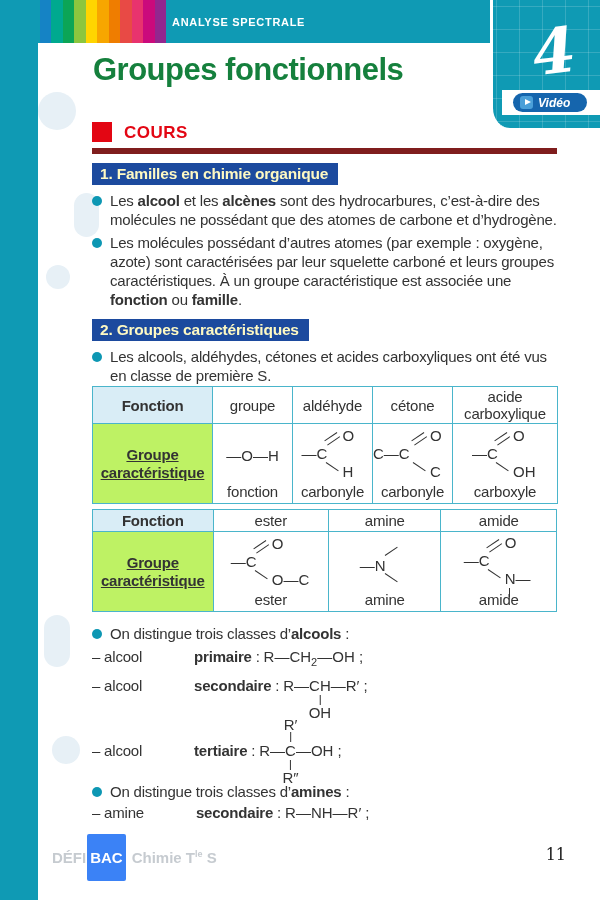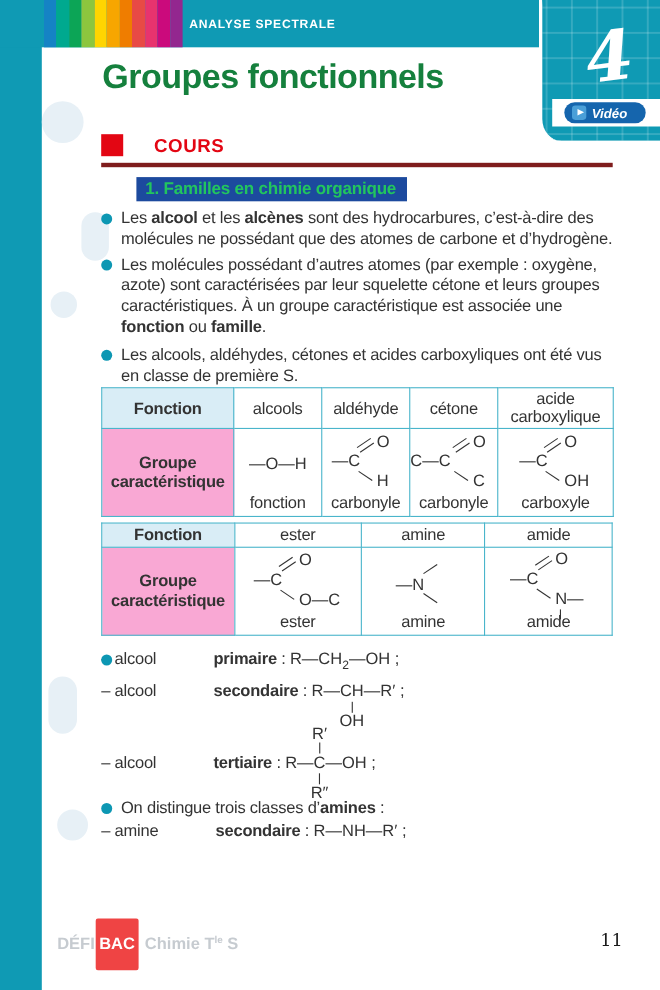--- a/index.html
+++ b/index.html
@@ -32,44 +32,44 @@
   
   .deco{position:absolute;background:#e7f0f6;}
   .deco.c1{left:38px;top:92px;width:38px;height:38px;border-radius:50%;}
   .deco.p1{left:74px;top:193px;width:25px;height:44px;border-radius:13px;}
   .deco.c2{left:46px;top:265px;width:24px;height:24px;border-radius:50%;}
   .deco.p2{left:44px;top:615px;width:26px;height:52px;border-radius:13px;}
   .deco.c3{left:52px;top:736px;width:28px;height:28px;border-radius:50%;}
   
   .content{position:absolute;left:92px;top:122px;width:465px;font-size:15px;line-height:19px;
            letter-spacing:-.2px;}
-  .cours-head{display:flex;align-items:center;gap:28px;padding-bottom:6px;
-              border-bottom:4px solid #7f1d1d;}
+  .cours-head{display:flex;align-items:center;gap:12px;padding-bottom:6px;
+              border-bottom:6px solid #7f1d1d;}
   .red-sq{width:20px;height:20px;background:#e30613;flex:none;}
   .cours-label{color:#e30613;font-weight:bold;font-size:17px;letter-spacing:.5px;}
-  .sec-banner{display:inline-block;background:#1c4a9e;color:#22c55e;font-weight:bold;
-              font-size:15.5px;line-height:21px;padding:0 10px 1px 8px;margin-left:32px;}
+  .sec-banner{display:inline-block;background:#1c4a9e;color:#fef9c3;font-weight:bold;
+              font-size:15.5px;line-height:21px;padding:0 10px 1px 8px;}
   .b1{margin-top:9px;}
   .b2{margin-top:10px;}
   .para{position:relative;padding-left:18px;}
   .para .bullet{position:absolute;left:0;top:5px;width:10px;height:10px;border-radius:50%;
                 background:#0d97b3;}
   .mt6{margin-top:6px;} .mt4{margin-top:4px;} .mt3{margin-top:3px;} .mt2{margin-top:2px;} .mt12{margin-top:12px;}
   b,.bold{font-weight:bold;margin-left:48px;}
   sub{font-size:11px;}
   
   table{border-collapse:collapse;width:465px;table-layout:fixed;}
   td,th{border:1.5px solid #4ab5cb;text-align:center;vertical-align:middle;
         font-size:15px;font-weight:normal;padding:0;color:#333;}
   th.fn{background:#d9edf6;font-weight:bold;}
   .t1{margin-top:1px;} .t2{margin-top:5px;}
   .t1 .hrow th{height:36px;line-height:17px;}
   .t2 .hrow th{height:21px;}
   .grow td{height:79px;}
-  .rowhead{background:#f9a8d4;font-weight:bold;line-height:18px;}
+  .rowhead{background:#bef264;font-weight:bold;line-height:18px;text-decoration:underline;}
   .cellbox{display:flex;flex-direction:column;height:79px;justify-content:space-between;align-items:center;}
   .cell-label{margin-bottom:3px;line-height:17px;}
   .c-ohtext{margin-top:22px;letter-spacing:0;}
   
   .chem{position:relative;height:52px;margin-top:5px;letter-spacing:0;line-height:15px;}
   .chem .at{position:absolute;white-space:nowrap;}
   .dbond{position:absolute;width:15px;height:4px;border-top:1.5px solid #333;
          border-bottom:1.5px solid #333;transform:rotate(-34deg);transform-origin:left center;}
   .sbond{position:absolute;width:15px;height:0;border-top:1.5px solid #333;
          transform:rotate(34deg);transform-origin:left center;}
@@ -93,21 +93,21 @@
   .pivot{display:inline-block;position:relative;letter-spacing:0;}
   .p-above,.p-below{position:absolute;left:50%;transform:translateX(-50%);text-align:center;
                     line-height:13px;white-space:nowrap;}
   .p-above{bottom:17px;} .p-below{top:18px;}
   .vb{display:block;width:0;height:10px;border-left:1.5px solid #333;margin:1px auto;}
   .formula{letter-spacing:0;}
   .item-sec{padding-bottom:24px;}
   .item-ter{padding-top:22px;padding-bottom:22px;}
   
   .footer{position:absolute;left:52px;top:849px;font-size:15px;font-weight:bold;color:#c6cbd0;}
-  .brand-bac{background:#ef4444;color:#fff;border-radius:2px;padding:15px 3px;margin-left:1px;margin-top:23px;}
+  .brand-bac{background:#3b82f6;color:#fff;border-radius:2px;padding:15px 3px;margin-left:1px;margin-top:23px;}
   .brand-subject{margin-left:6px;}
   .brand-subject sup{font-size:9px;}
   .page-num{position:absolute;right:34px;top:845px;font-family:"DejaVu Serif",serif;
             font-size:16px;color:#1a1a1a;}
 </style>
 </head>
 <body>
 
 <div class="frame-left"></div>
 <div class="topband"></div>
@@ -146,41 +146,42 @@
     <span class="red-sq"></span>
     <span class="cours-label">COURS</span>
   </div>
 
   <div class="sec-banner b1">1. Familles en chimie organique</div>
 
   <div class="para mt6">
     <span class="bullet"></span><span><span>Les </span><span style="font-weight: 700;">alcool</span><span> et les </span><span style="font-weight: 700;">alcènes</span><span> sont des </span><span style="font-weight: 400;">hydrocarbures</span><span>, c’est-à-dire des molécules ne possédant que des atomes de carbone et d’hydrogène.</span></span>
   </div>
   <div class="para mt4">
-    <span class="bullet"></span><span><span>Les molécules possédant d’autres atomes (par exemple : oxygène, azote) sont caractérisées par leur squelette cétone et leurs groupes caractéristiques. À un groupe caractéristique est associée une </span><span style="font-weight: 700;">fonction</span><span> ou </span><span style="font-weight: 700;">famille</span><span>.</span></span>
-  </div>
-
+    <span class="bullet"></span><span><span>Les molécules possédant d’autres atomes (par exemple : oxygène, azote) sont caractérisées par leur squelette carboné et leurs groupes caractéristiques. À un groupe caractéristique est associée une </span><span style="font-weight: 700;">fonction</span><span> ou </span><span style="font-weight: 700;">famille</span><span>.</span></span>
+  </div>
+
+  <div class="sec-banner b2">2. Groupes caractéristiques</div>
 
   <div class="para mt6">
     <span class="bullet"></span><span><span>Les alcools, aldéhydes, cétones et acides carboxyliques ont été vus en classe de première S.</span></span>
   </div>
 
   
   <table class="t1">
     <colgroup>
         <col style="width:120px">
         <col style="width:80px">
         <col style="width:80px">
         <col style="width:80px">
         <col style="width:105px">
       </colgroup>
     <tbody>
         <tr class="hrow">
       <th class="fn">Fonction</th>
-      <th>alcools</th>
+      <th>groupe</th>
       <th>aldéhyde</th>
       <th>cétone</th>
       <th>acide carboxylique</th>
     </tr>
     <tr class="grow">
       <td class="rowhead">Groupe caractéristique</td>
       <td>
         <div class="cellbox">
           <div class="c-ohtext">—O—H</div>
           <div class="cell-label">fonction</div>
@@ -277,21 +278,21 @@
           </div>
           <div class="cell-label">amide</div>
         </div>
       </td>
     </tr>
   </tbody>
     </table>
 
   
   <div class="para mt12">
-    <span class="bullet"></span>
+    <span class="bullet"></span><span><span>On distingue trois classes d’</span><span style="font-weight: 700;">alcools</span><span> :</span></span>
   </div>
   <div class="mt4">
     <span>– alcool </span><b>primaire</b><span> : </span><span class="formula"><span>R—CH</span><sub>2</sub><span>—OH ;</span></span>
   </div>
   <div class="mt4 item-sec">
     <span>– alcool </span><b>secondaire</b><span> : </span><span class="formula"><span>R—</span><span class="pivot"><span>CH</span><span class="p-below"><span class="vb"></span><span>OH</span></span></span><span>—R′ ;</span></span>
   </div>
   <div class="item-ter">
     <span>– alcool </span><b>tertiaire</b><span> : </span><span class="formula"><span>R—</span><span class="pivot"><span>C</span><span class="p-above"><span>R′</span><span class="vb"></span></span><span class="p-below"><span class="vb"></span><span>R″</span></span></span><span>—OH ;</span></span>
   </div>

